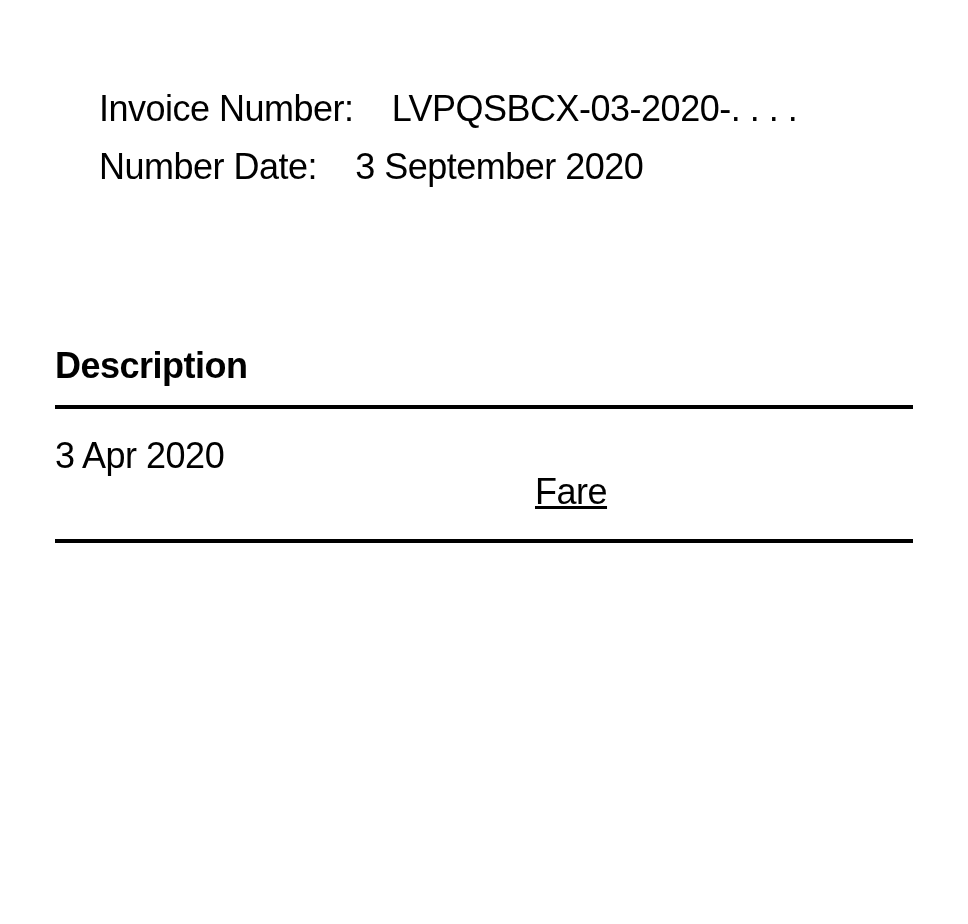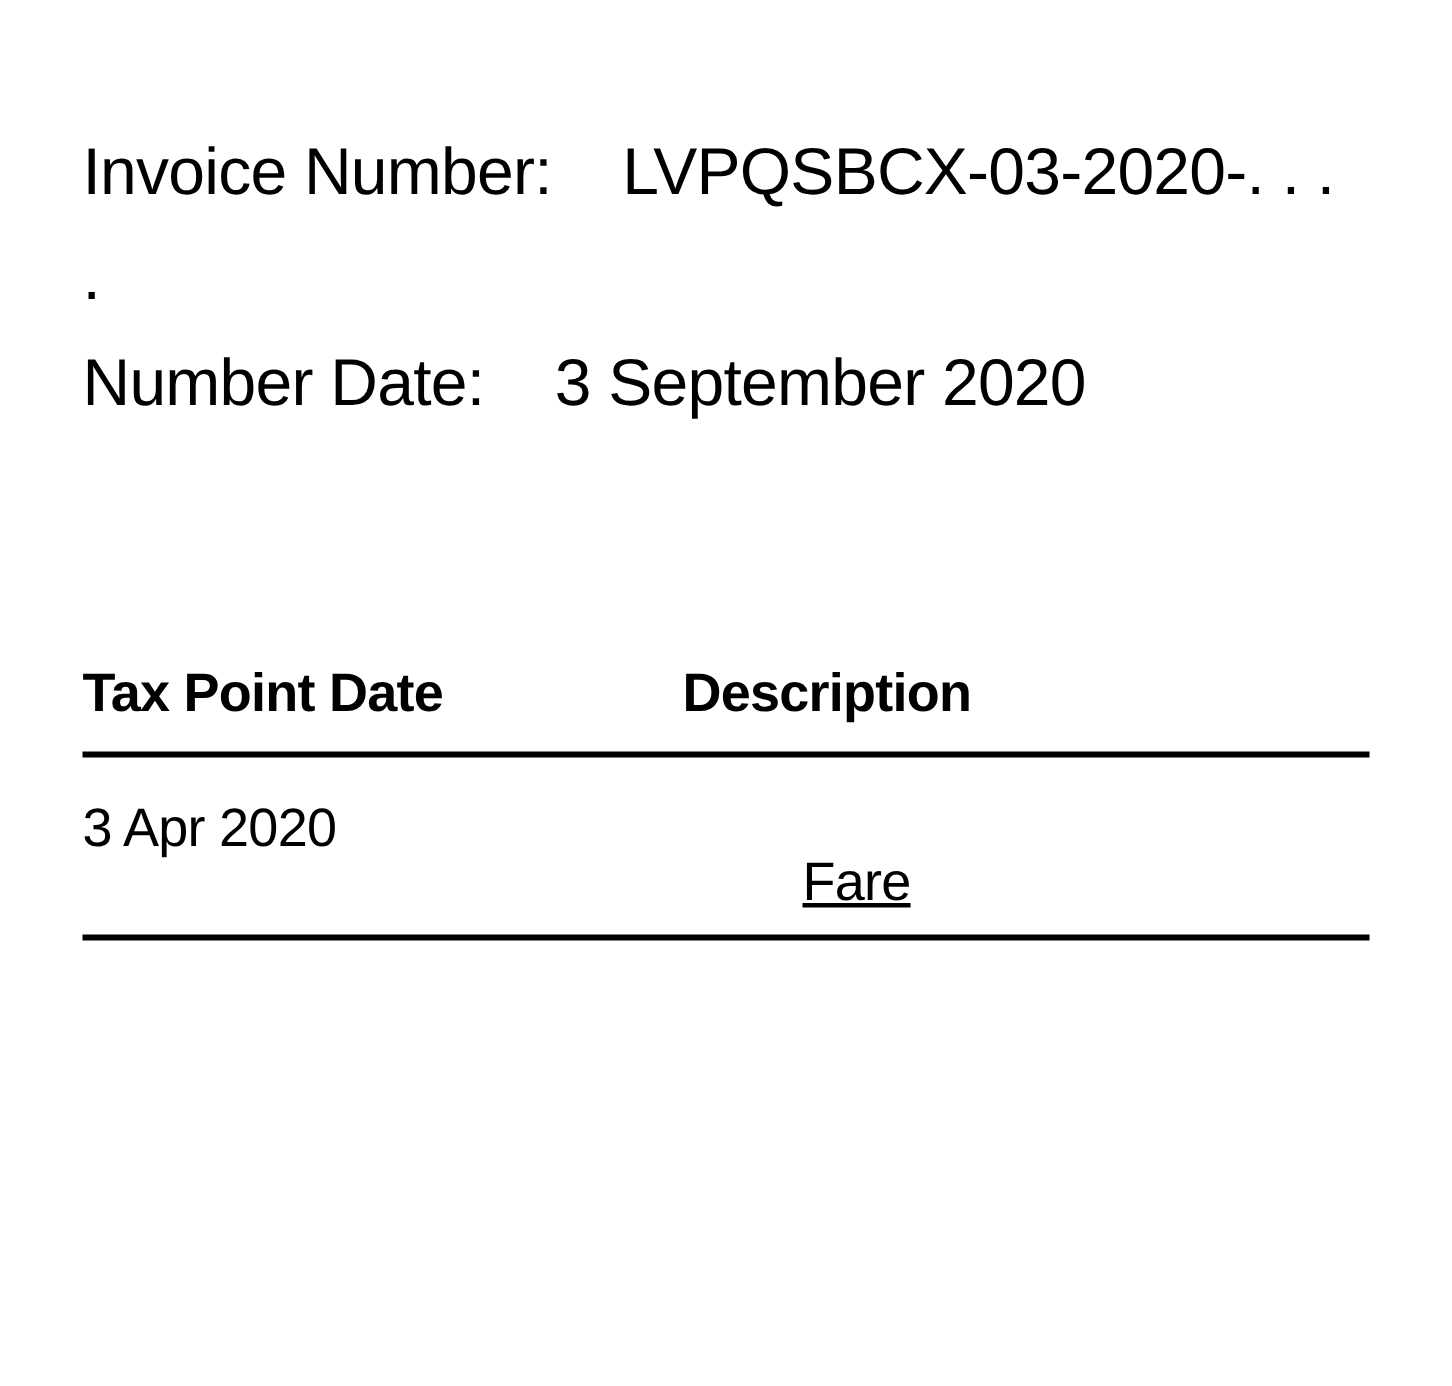--- a/index.html
+++ b/index.html
@@ -12,23 +12,24 @@
       background: #ffffff;
       color: #000000;
       width: 968px;
       height: 924px;
       padding: 80px 55px 0 55px;
     }
     .meta-block {
       margin-bottom: 150px;
     }
     .meta-line {
-      font-size: 44px;
+      font-size: 36px;
       line-height: 1.6;
       letter-spacing: -0.5px;
+      margin-left: 44px;
     }
     .meta-label {
       display: inline;
     }
     .meta-value {
       display: inline;
     }
     .table {
       width: 100%;
     }
@@ -47,21 +48,21 @@
     }
     .col-desc {
       flex: 1;
     }
     .tbody {
       border-bottom: 4px solid #000;
     }
     .trow {
       display: flex;
       padding-top: 26px;
-      padding-bottom: 14px;
+      padding-bottom: 26px;
     }
     .td {
       font-size: 36px;
       font-weight: 400;
       letter-spacing: -0.5px;
     }
     .desc-sub {
       margin-top: 36px;
       padding-left: 80px;
       text-decoration: underline;
@@ -78,21 +79,20 @@
   </div>
   <div class="meta-line">
     <span class="meta-label">Number Date:</span>
     <span>&nbsp;&nbsp;</span>
     <span class="meta-value">3 September 2020</span>
   </div>
 </div>
 
 <div class="table">
   <div class="thead">
-    <div class="th col-date">Tax Point Date</div>
     <div class="th col-desc">Description</div>
   </div>
   <div class="tbody">
     <div class="trow">
       <div class="td col-date">3 Apr 2020</div>
       <div class="td col-desc">
         <div class="desc-sub">Fare</div>
       </div>
     </div>
   </div>

